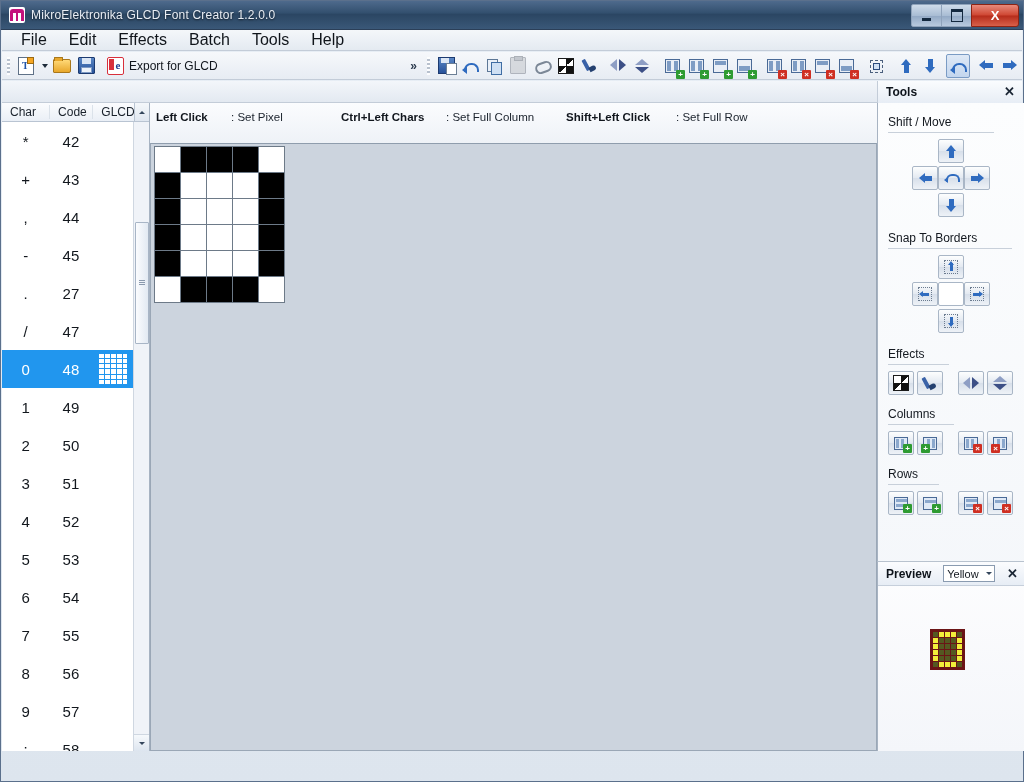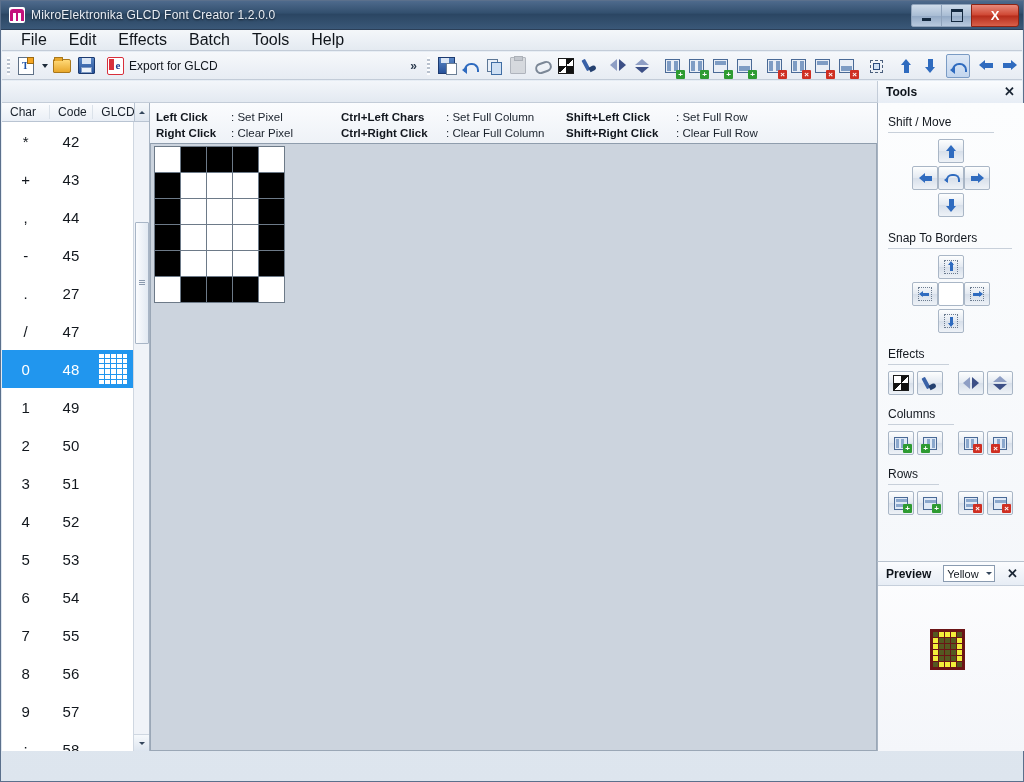--- a/index.html
+++ b/index.html
@@ -676,28 +676,20 @@
 
   <div class="hints">
     <div class="hintrow">
       <span class="hk hc1">Left Click</span>
       <span class="hv hc2">: Set Pixel</span>
       <span class="hk hc3">Ctrl+Left Chars</span>
       <span class="hv hc4">: Set Full Column</span>
       <span class="hk hc5">Shift+Left Click</span>
       <span class="hv hc6">: Set Full Row</span>
     </div>
-    <div class="hintrow">
-      <span class="hk hc1">Right Click</span>
-      <span class="hv hc2">: Clear Pixel</span>
-      <span class="hk hc3">Ctrl+Right Click</span>
-      <span class="hv hc4">: Clear Full Column</span>
-      <span class="hk hc5">Shift+Right Click</span>
-      <span class="hv hc6">: Clear Full Row</span>
-    </div>
   </div>
 
   <div class="canvaswrap">
     <div class="pixgrid" id="pixgrid">
         <i class="off"></i>
         <i class="on"></i>
         <i class="on"></i>
         <i class="on"></i>
         <i class="off"></i>
         <i class="on"></i>

